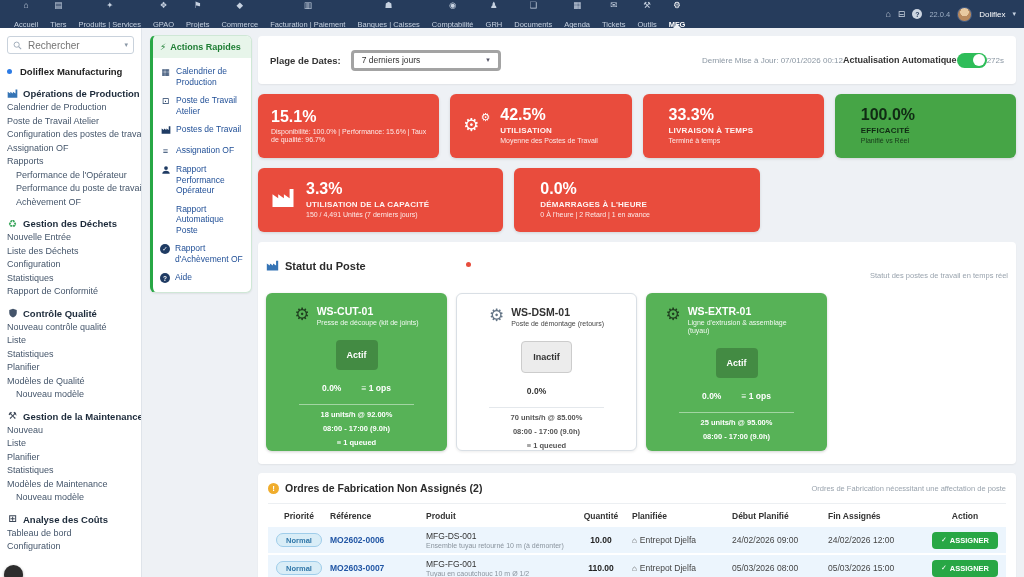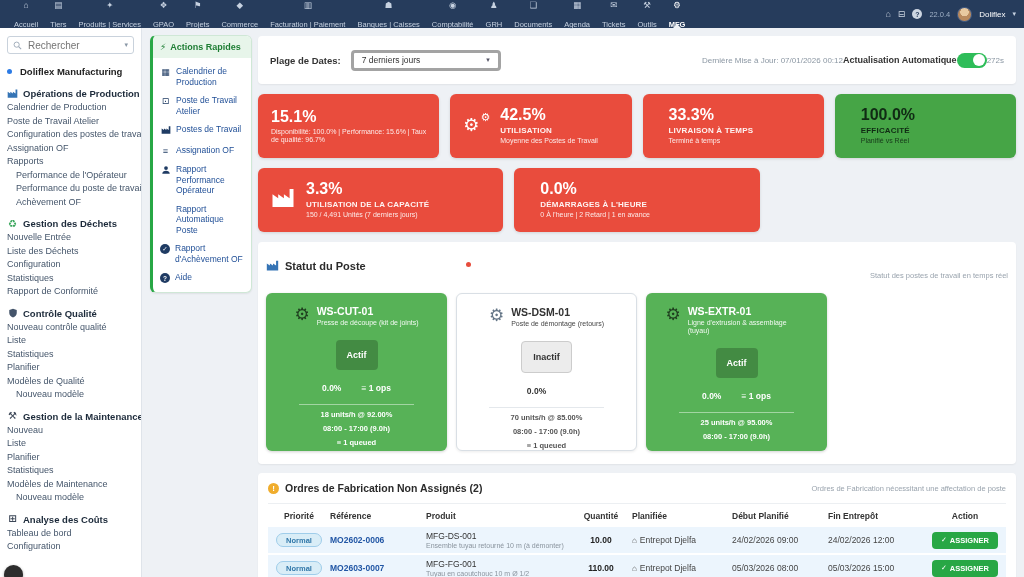--- a/index.html
+++ b/index.html
@@ -491,21 +491,21 @@
         <span class="or-note">Ordres de Fabrication nécessitant une affectation de poste</span>
       </div>
       <div class="or-table">
         <div class="tr head">
           <div class="c-center">Priorité</div>
           <div>Référence</div>
           <div>Produit</div>
           <div class="c-right">Quantité</div>
           <div>Planifiée</div>
           <div>Début Planifié</div>
-          <div>Fin Entrepôt</div>
+          <div>Fin Assignés</div>
           <div class="c-center">Action</div>
         </div>
 
         <div class="tr row">
           <div class="c-center"><span class="pill">Normal</span></div>
           <div><span class="ref">MO2602-0006</span></div>
           <div>
             <div class="pcode">MFG-DS-001</div>
             <div class="pdesc">Ensemble tuyau retourné 10 m (à démonter)</div>
           </div>

